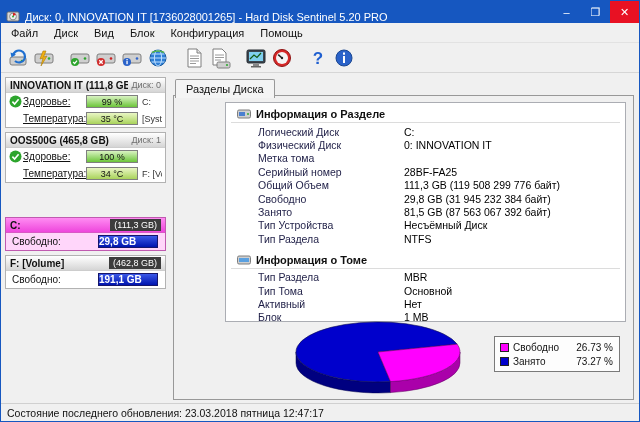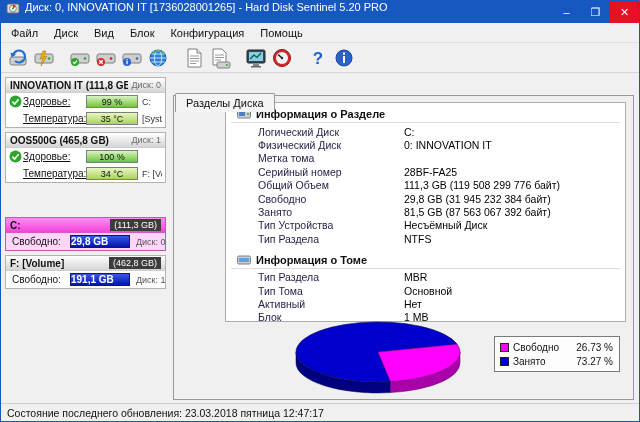--- a/index.html
+++ b/index.html
@@ -1,21 +1,21 @@
 <!DOCTYPE html>
 <html><head>
 <meta charset="utf-8">
 <style>
   * { box-sizing: border-box; margin: 0; padding: 0; }
   html,body { width: 640px; height: 422px; overflow: hidden; }
   body { font-family: "Liberation Sans", "DejaVu Sans", sans-serif; font-size: 11px; color:#111; }
   .window { width:640px; height:422px; border:1px solid #1657c0; display:flex; flex-direction:column; background:#f0f0f0; }
 
   
-  .titlebar { height:22px; background:#1657c0; color:#fff; display:flex; align-items:flex-start; padding-left:5px; flex:0 0 auto; }
+  .titlebar { height:22px; background:#1657c0; color:#fff; display:flex; align-items:flex-end; padding-left:5px; flex:0 0 auto; }
   .titlebar .app-ico { width:14px; height:14px; margin-right:5px; flex:0 0 auto; }
   .titlebar .ttl { font-size:11px; white-space:nowrap; overflow:hidden; }
   .winbtns { margin-left:auto; display:flex; height:22px; }
   .winbtn { width:29px; height:22px; display:flex; align-items:center; justify-content:center; color:#fff; font-size:11px; cursor:default; }
   .winbtn.close { background:#e81123; }
 
   
   .menubar { height:20px; background:#f0f0f0; display:flex; align-items:center; padding-left:2px; border-bottom:1px solid #e2e2e2; flex:0 0 auto; }
   .menu-item { padding:2px 8px; }
 
@@ -42,29 +42,29 @@
   .bar-temp { background:linear-gradient(#e9f6c4,#a9d35b); }
   .dright { margin-left:4px; font-size:9px; color:#333; white-space:nowrap; overflow:hidden; }
 
   .part-gap { height:30px; }
   .ppanel { border:1px solid #b2b2b2; background:#fff; margin-bottom:4px; }
   .ppanel-h { display:flex; justify-content:space-between; align-items:center; height:15px; padding:0 4px; background:linear-gradient(#ffffff,#d5d5d5); border-bottom:1px solid #cdcdcd; }
   .ppanel.sel { background:#ffd6fa; border-color:#c05ab0; }
   .ppanel.sel .ppanel-h { background:linear-gradient(#ff8cf2,#ee46dc); border-bottom-color:#d958c5; }
   .ppanel-h .nm { font-weight:bold; font-size:10px; }
   .sizebadge { background:#3c3c3c; color:#fff; font-size:9px; padding:0 4px; line-height:12px; }
-  .prow { display:flex; align-items:center; height:17px; padding:0 3px 0 6px; }
+  .prow { display:flex; align-items:center; height:17px; padding:0 3px 0 6px;gap:28px; }
   .plabel { width:58px; font-size:10px; flex:0 0 auto; }
   .pbar { width:60px; height:13px; border:1px solid #15156a; background:linear-gradient(#3a58e8,#0014ae); color:#fff; font-weight:bold; font-size:10px; line-height:12px; flex:0 0 auto; }
   .pright { margin-left:6px; font-size:9px; color:#555; white-space:nowrap; }
 
   
   .main { flex:1; display:flex; flex-direction:column; padding:3px 5px 3px 4px; min-width:0; }
   .tabstrip { height:19px; display:flex; padding-left:2px; flex:0 0 auto; }
-  .tab { padding:3px 10px 2px 10px; font-size:11px; background:#f4f4f4; border:1px solid #989898; border-bottom:none; border-radius:2px 2px 0 0; position:relative; top:17px; z-index:2; }
+  .tab { padding:3px 10px 2px 10px; font-size:11px; background:#f4f4f4; border:1px solid #989898; border-bottom:none; border-radius:2px 2px 0 0; position:relative; top:3px; z-index:2; }
   .tabpage { flex:1; border:1px solid #989898; background:#f0f0f0; padding:6px 7px 3px 7px; display:flex; flex-direction:column; min-height:0; }
   .infobox { background:#fff; border:1px solid #abadb3; height:220px; flex:0 0 auto; padding:3px 2px; overflow:hidden;margin-left:44px; }
   .sect-h { display:flex; align-items:center; gap:5px; padding:2px 6px 2px 6px; font-weight:bold; font-size:11px; border-bottom:1px solid #dcdcdc; margin:0 3px 2px 3px; }
   .irow { display:flex; padding:0 4px 0 30px; height:13.4px; align-items:center; }
   .ilabel { width:146px; flex:0 0 auto; font-size:10.5px; color:#1e1e46; }
   .ivalue { font-size:10.5px; color:#000; white-space:nowrap; }
   .sect-space { height:6px; }
 
   
   .chartrow { flex:1; position:relative; display:flex; align-items:center; min-height:0; }

